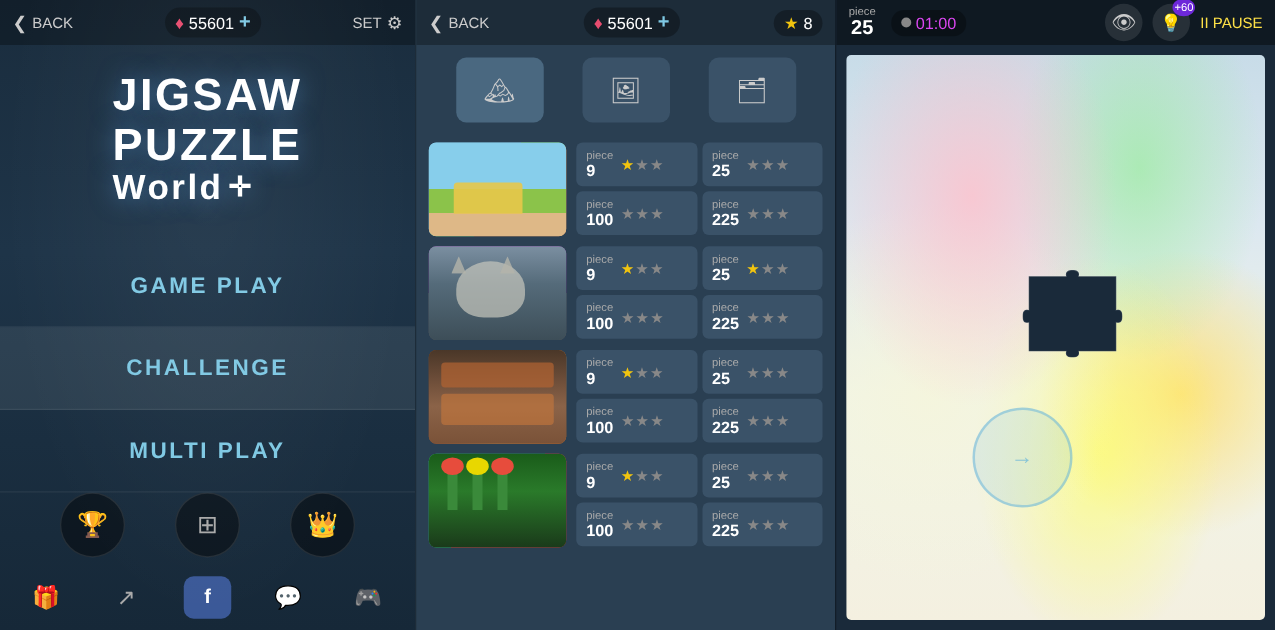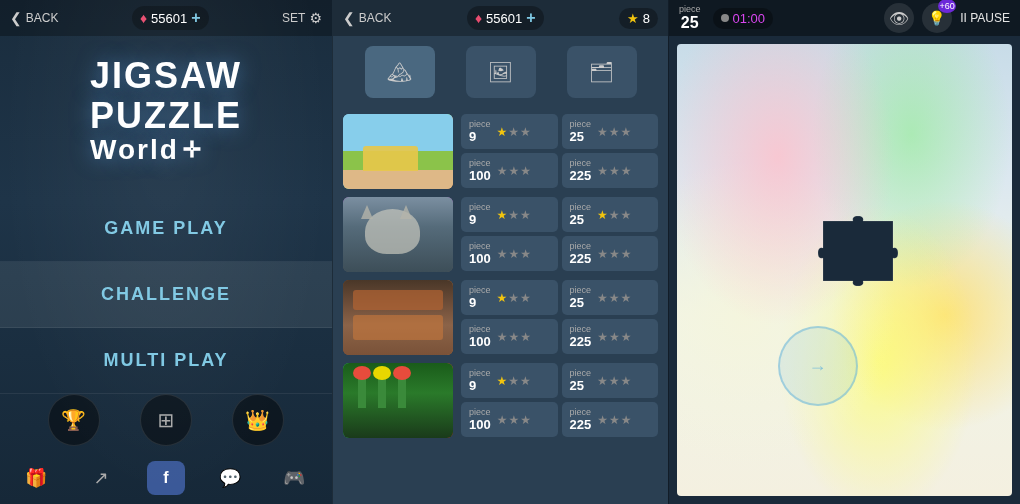--- a/index.html
+++ b/index.html
@@ -299,21 +299,21 @@
       top: -4px; right: -4px;
       background: #6d28d9;
       border-radius: 50%;
       width: 18px; height: 14px;
       font-size: 9px;
       color: #fff;
       display: flex; align-items: center; justify-content: center;
     }
     .pause-btn {
       display: flex; align-items: center; gap: 3px;
-      color: #e5e5e5; font-size: 12px; cursor: pointer;
+      color: #fde047; font-size: 12px; cursor: pointer;
     }
 
     .game-canvas {
       flex: 1;
       position: relative;
       overflow: hidden;
     }
     .puzzle-image {
       position: absolute;
       top: 8px; left: 8px;

